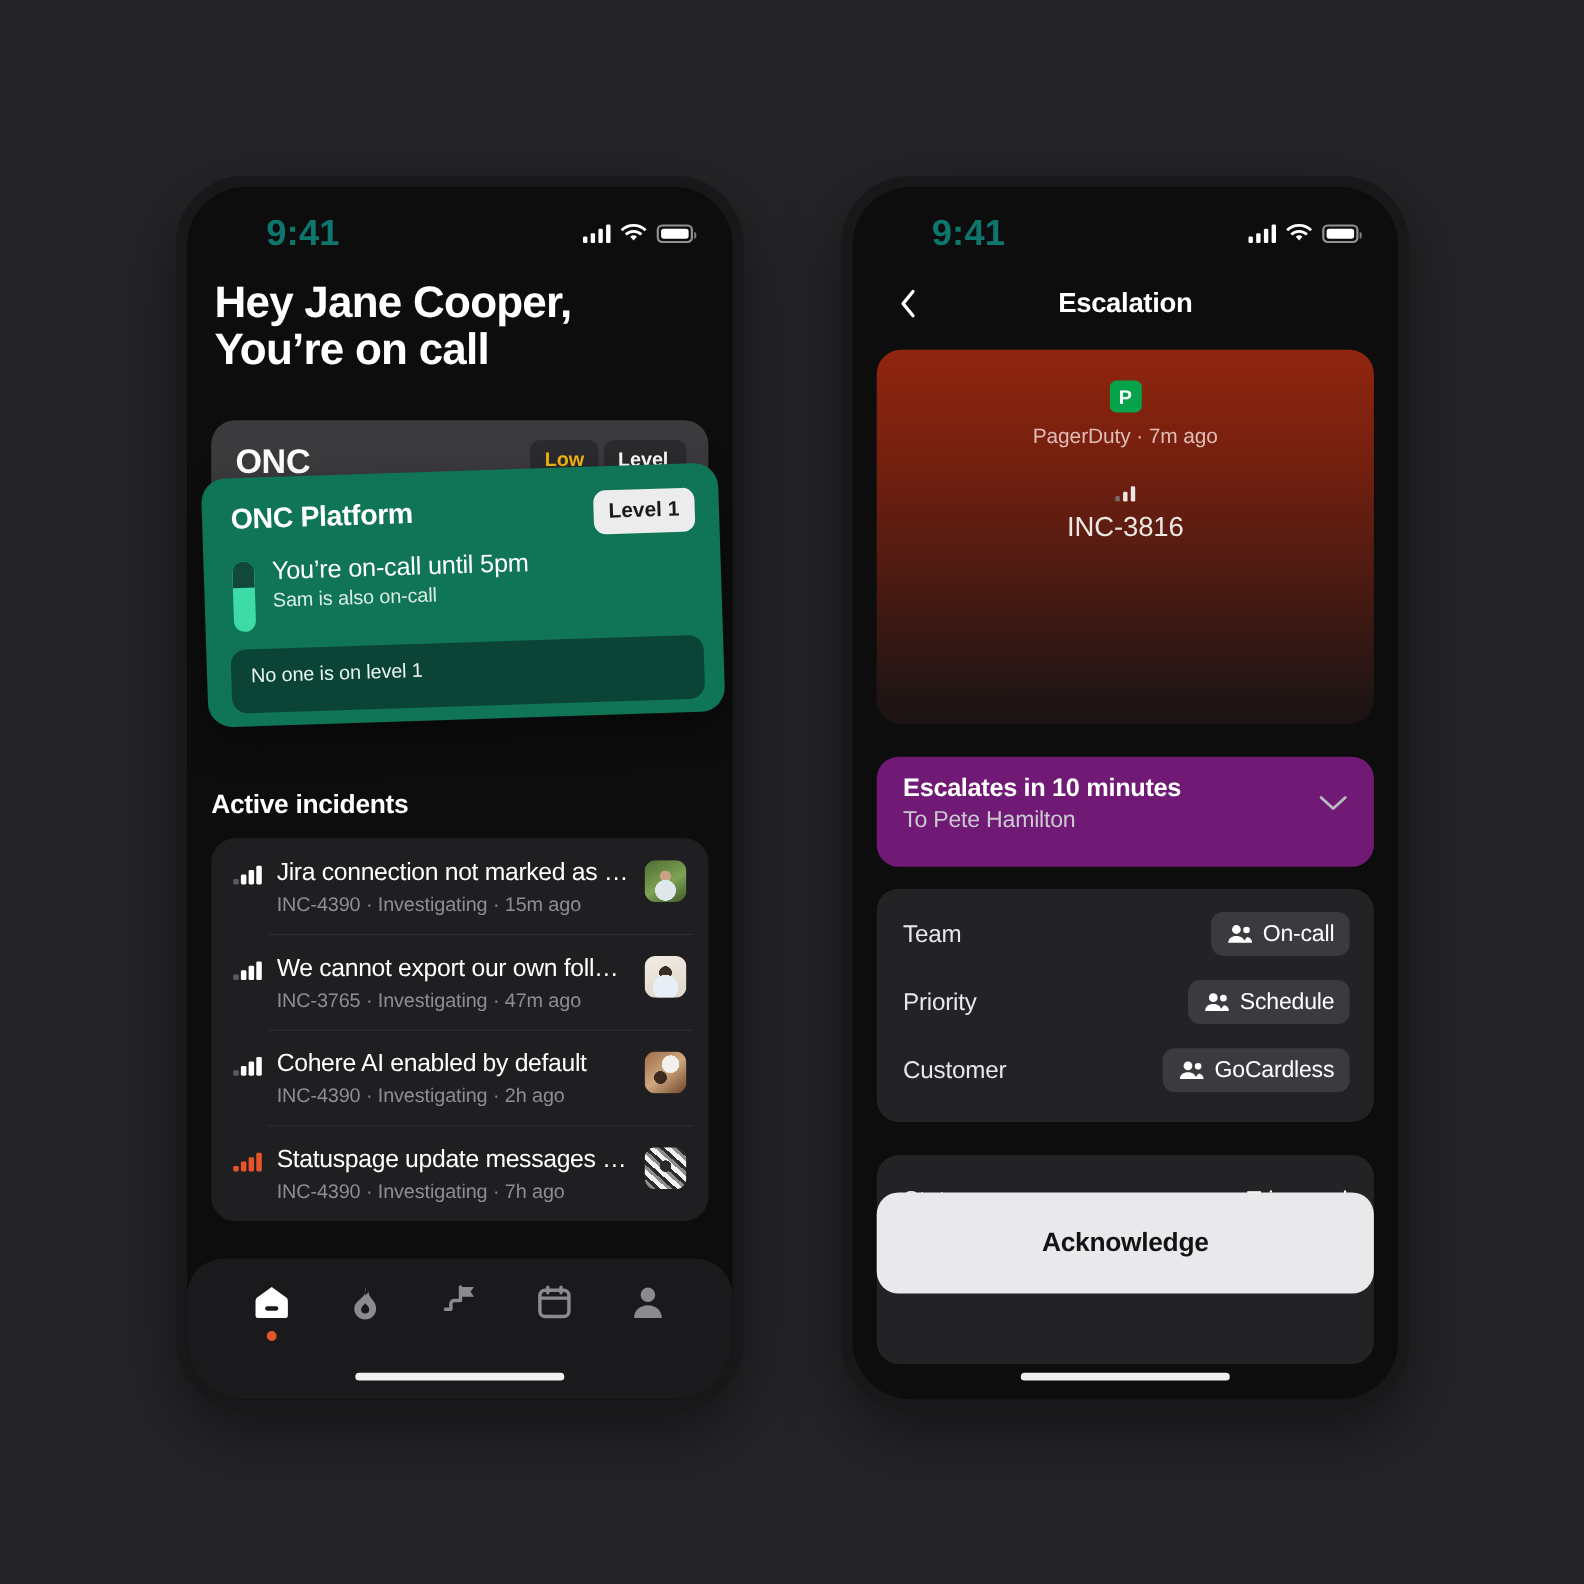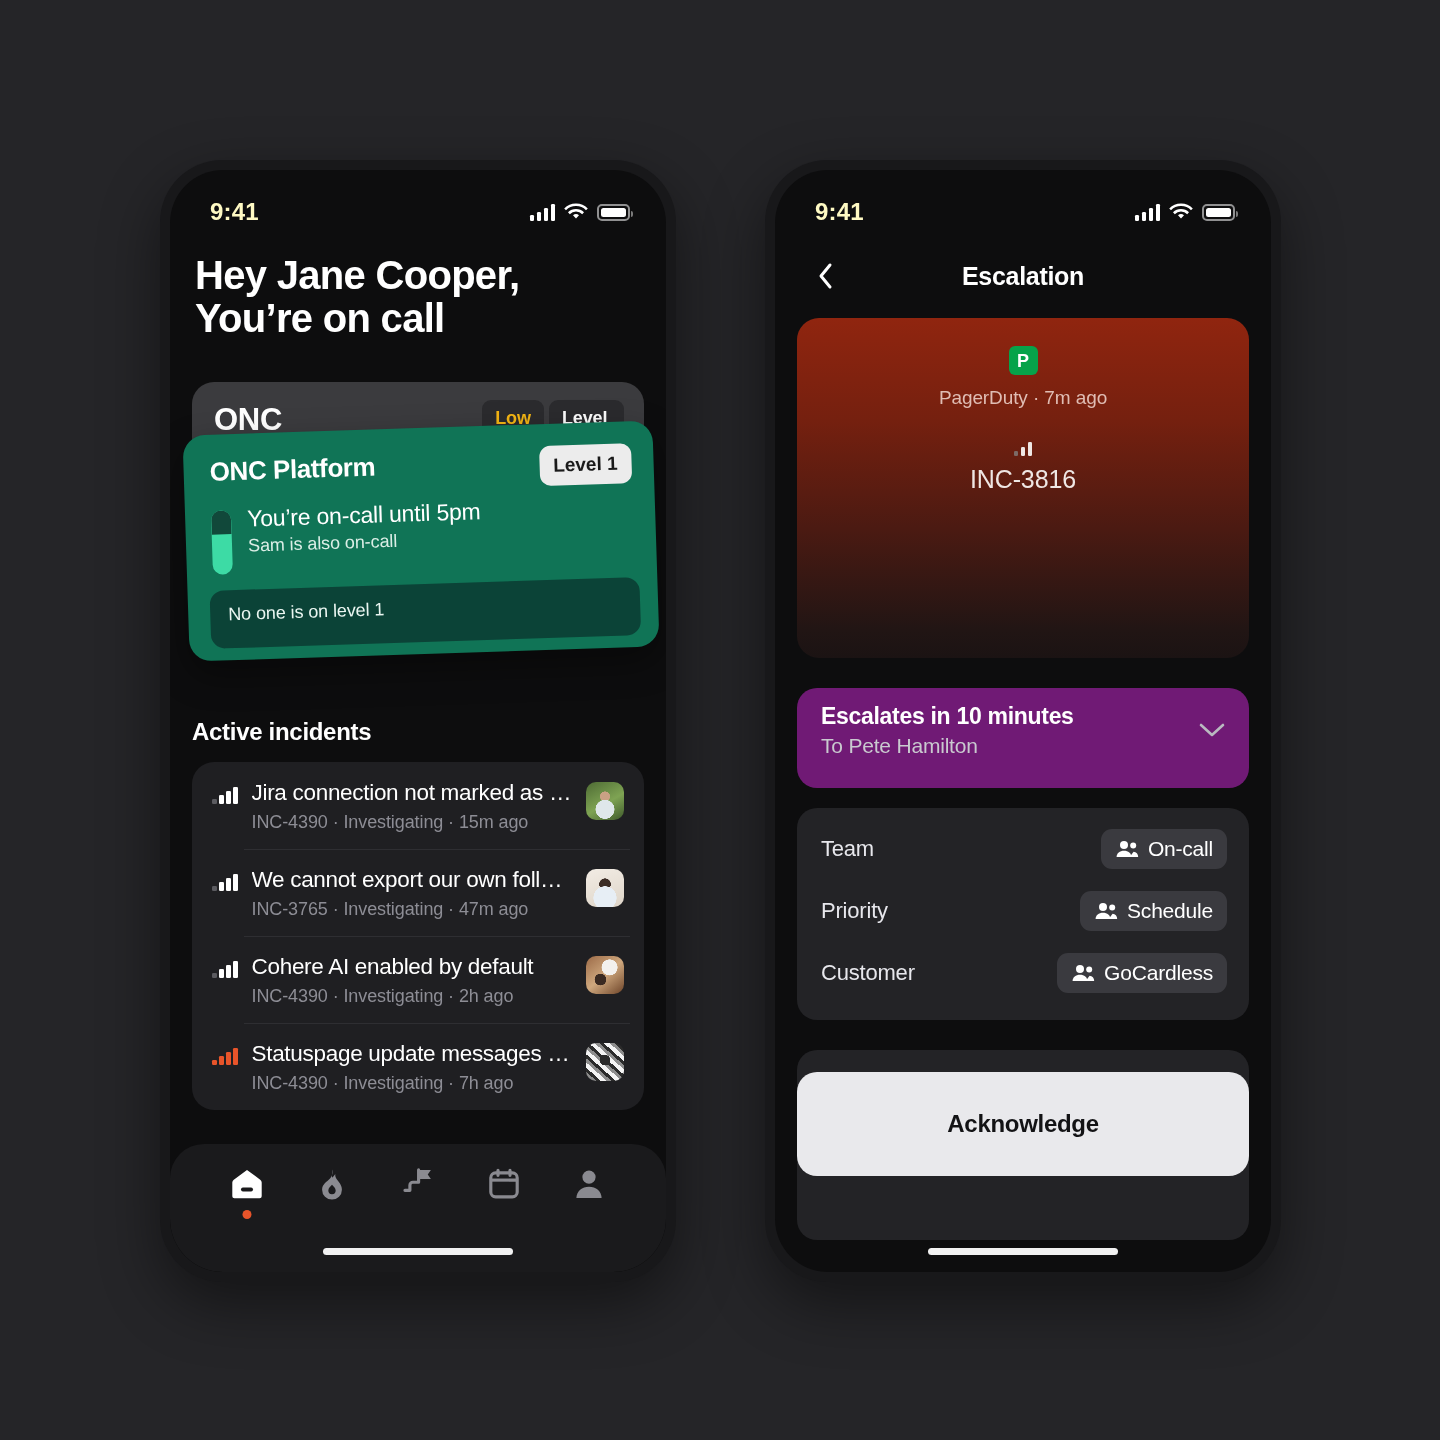--- a/index.html
+++ b/index.html
@@ -30,21 +30,21 @@
     overflow: hidden;
   }
 
   
   .statusbar {
     position: absolute; top: 0; left: 0; right: 0;
     height: 68px;
     display: flex; align-items: center; justify-content: space-between;
     padding: 16px 36px 0 40px;
   }
-  .sb-time { color: #fef9c3; font-size: 24px; font-weight: 700; letter-spacing: .2px; }
+  .sb-time { color: #0f766e; font-size: 33px; font-weight: 700; letter-spacing: .2px; margin-left: 32px; }
   .sb-icons { display: flex; align-items: center; gap: 9px; }
   .cell { display: flex; align-items: flex-end; gap: 2.5px; height: 18px; }
   .cell i { display: block; width: 4.5px; background: #fff; border-radius: 1.2px; }
   .cell i:nth-child(1){height:6px}.cell i:nth-child(2){height:9.5px}
   .cell i:nth-child(3){height:13px}.cell i:nth-child(4){height:17px}
   .wifi { position: relative; width: 24px; height: 18px; }
   .wifi svg { display:block; }
   .batt {
     position: relative; width: 33px; height: 17px;
     border: 2px solid rgba(255,255,255,.55); border-radius: 5px; padding: 2px;
@@ -198,21 +198,21 @@
   .status-card {
     position:absolute; left:22px; right:22px; top:880px; height:190px;
     background:#232326; border-radius:20px; padding:10px 24px 0 24px; overflow:hidden;
   }
   .status-row { height:62px; display:flex; align-items:center; justify-content:space-between; }
   .status-k { color:#e7e7ec; font-size:22px; letter-spacing:-.2px; }
   .status-v { color:#fff; font-size:22px; letter-spacing:-.2px; }
 
   .ack-wrap { position:absolute; left:22px; right:22px; bottom:96px; }
   .ack-btn {
-    width:100%; height:104px; border:none; border-radius:20px;
+    width:100%; height:92px; border:none; border-radius:20px;
     background:#e9e9ec; color:#131315; font-size:24px; font-weight:700;
     letter-spacing:-.3px; font-family:inherit; cursor:pointer;
   }
 </style>
 </head>
 <body>
 
 <div class="stage">
 
   <div class="phone" id="phone-left">

